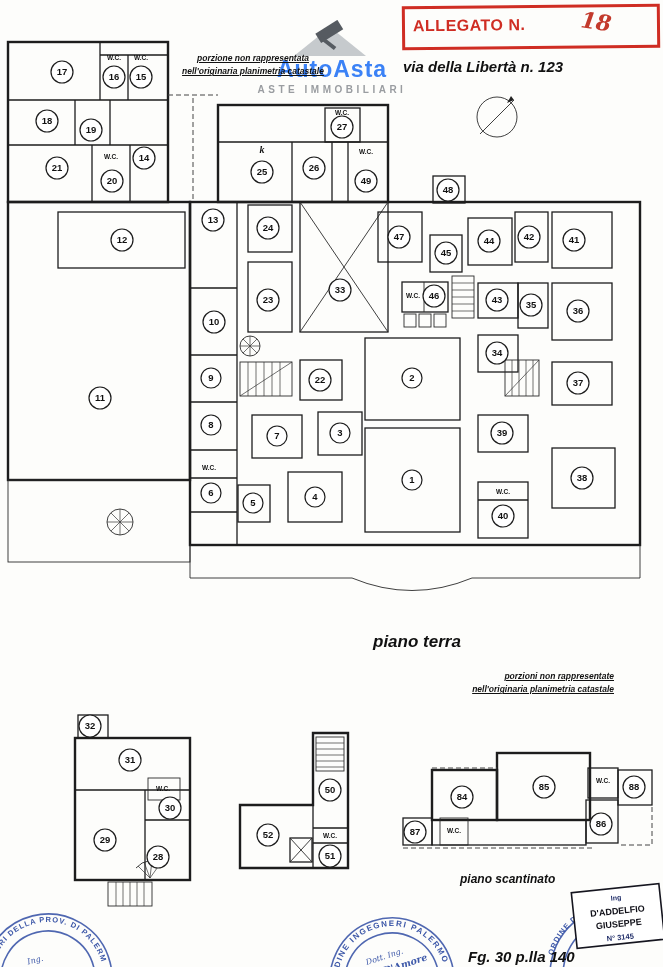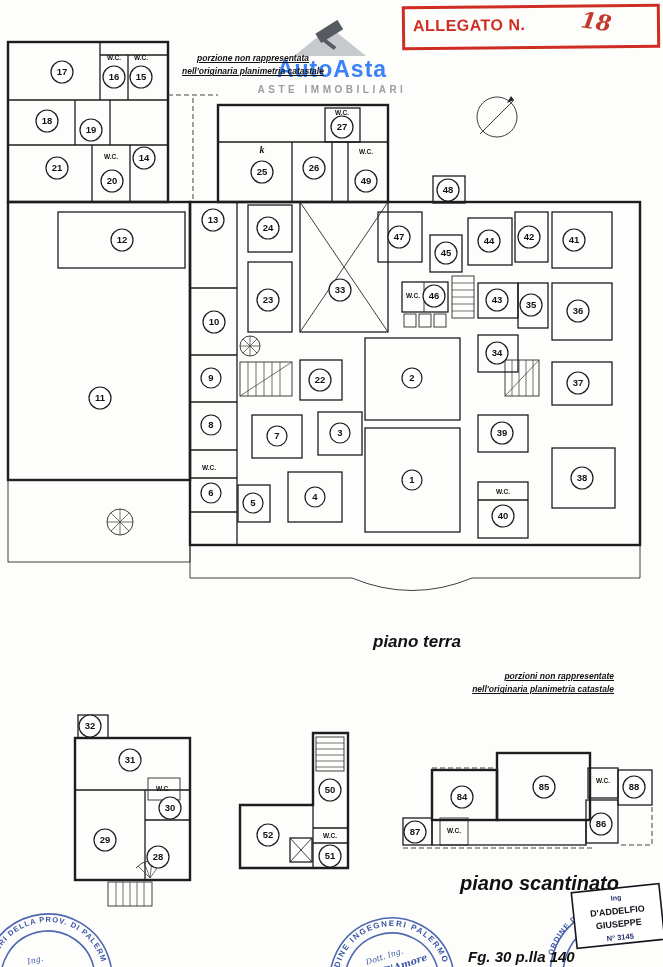--- a/index.html
+++ b/index.html
@@ -41,21 +41,21 @@
   .logo{position:absolute;left:256px;top:20px;width:152px;text-align:center;}
   .logo-text{font-weight:700;font-size:23px;color:#3b82f6;letter-spacing:1px;margin-top:-4px;line-height:1;}
   .logo-sub{font-weight:700;font-size:10px;color:#9a9da1;letter-spacing:3.5px;margin-top:3px;}
   .note{position:absolute;font:italic 700 8.5px "Liberation Sans",sans-serif;color:#111;
         text-align:center;line-height:1.55;}
   .note span{display:block;text-decoration:underline;}
   .note-top{left:176px;top:52px;width:154px;}
   .note-bottom{left:440px;top:670px;width:174px;text-align:right;}
   .caption{position:absolute;font:italic 700 17px "Liberation Sans",sans-serif;color:#101010;margin-left:8px;}
   .caption-terra{left:365px;top:632px;}
-  .caption-scant{left:452px;top:872px;font-size:20px;}
+  .caption-scant{left:452px;top:872px;font-size:12px;}
   .caption-parcel{left:460px;top:948px;font-size:15px;}
 </style>
 </head>
 <body>
 
 <div class="page">
 
   <svg class="plan" width="663" height="967" viewBox="0 0 663 967">
 
     <g>
@@ -454,20 +454,21 @@
     </svg>
     <div class="logo-text">AutoAsta</div>
     <div class="logo-sub">ASTE IMMOBILIARI</div>
   </div>
 
   <div class="allegato">
     <span class="allegato-label">ALLEGATO N.</span>
     <span class="allegato-number">18</span>
   </div>
 
+  <div class="address">via della Libertà n. 123</div>
 
   <div class="note note-top">
     <span>porzione non rappresentata</span>
     <span>nell'originaria planimetria catastale</span>
   </div>
 
   <div class="note note-bottom">
     <span>porzioni non rappresentate</span>
     <span>nell'originaria planimetria catastale</span>
   </div>

